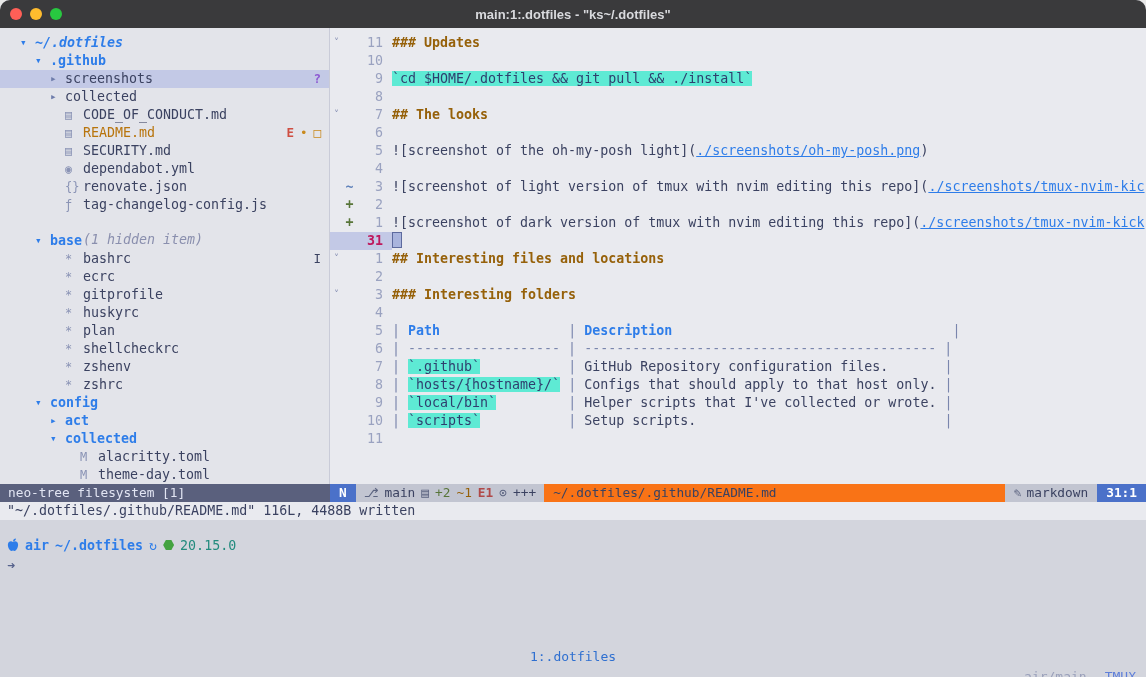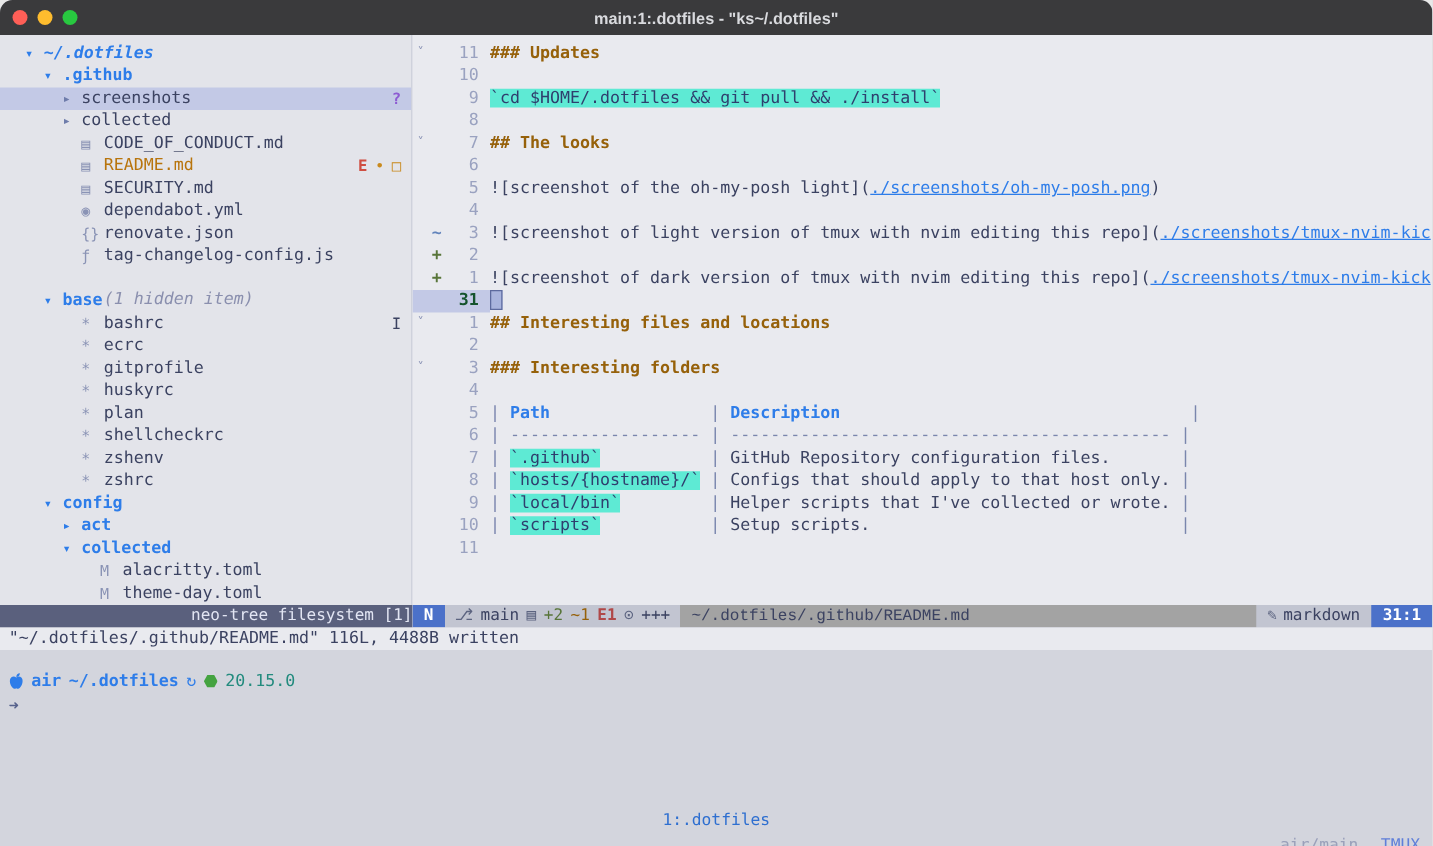--- a/index.html
+++ b/index.html
@@ -42,41 +42,41 @@
   .b-mark{color:#3b4261;}
   
   .ed-row{height:18px;line-height:18px;display:flex;font-size:13.3px;white-space:pre;}
   .ed-gutter{display:flex;flex:0 0 auto;}
   .ed-row.current .ed-gutter{background:#c3c9e6;}
   .ed-fold{width:13px;text-align:center;color:#8a93b5;font-size:10px;display:inline-block;}
   .ed-sign{width:13px;text-align:center;display:inline-block;}
   .s-add{color:#587539;font-weight:bold;}
   .s-change{color:#6183bb;font-weight:bold;}
   .ed-num{width:27px;display:inline-block;text-align:right;color:#9aa2c0;padding-right:9px;}
-  .ed-row.current .ed-num{color:#14532d;font-weight:bold;}
+  .ed-row.current .ed-num{color:#be185d;font-weight:bold;}
   .ed-text{flex:1;color:#3b4261;white-space:pre;overflow:hidden;}
   .ed-cursor{display:inline-block;width:8px;height:14px;background:#a9b4dd;border:1px solid #5d6a9e;vertical-align:-3px;}
   .sg-text{color:#3b4261;}
   .sg-heading{color:#96610a;font-weight:bold;}
   .sg-code{background:#5eead4;color:#2f3f6e;}
   .sg-link{color:#2e7de9;text-decoration:underline;}
   .sg-delim{color:#7a86ad;}
   .sg-th{color:#2e7de9;font-weight:bold;}
   
-  .statusrow{height:18px;display:flex;flex:0 0 auto;font-size:12.8px;line-height:18px;white-space:nowrap;text-align:right;}
+  .statusrow{height:18px;display:flex;flex:0 0 auto;font-size:12.8px;line-height:18px;white-space:nowrap;}
   .nt-status{width:330px;flex:0 0 330px;background:#5a607d;color:#e2e5f3;padding-left:8px;box-sizing:border-box;}
   .lualine{flex:1;display:flex;background:#c2c5d1;color:#3b4261;overflow:hidden;}
   .seg{display:flex;align-items:center;}
   .seg-mode{background:#4b71c9;color:#fff;padding:0 9px;font-weight:bold;}
   .seg-git{padding:0 8px;gap:6px;}
   .seg-git .muted{color:#5c6480;}
   .seg-git .add{color:#587539;}
   .seg-git .chg{color:#96610a;}
   .seg-git .err{color:#b04848;font-weight:bold;}
-  .seg-path{flex:1;background:#a3a3a3;padding:0 9px;overflow:hidden;font-family:Liberation Mono, monospace;}
+  .seg-path{flex:1;background:#f97316;padding:0 9px;overflow:hidden;}
   .seg-ft{padding:0 9px;gap:5px;}
   .seg-ft .muted{color:#5c6480;}
   .seg-pos{background:#4b71c9;color:#fff;padding:0 9px;font-weight:bold;}
   
   .cmdline{height:18px;line-height:18px;background:#e9eaef;color:#3b4261;font-size:13.3px;padding-left:7px;flex:0 0 auto;white-space:pre;}
   
   .shell{flex:1;background:#d3d5dd;display:flex;flex-direction:column;overflow:hidden;}
   .prompt{display:flex;align-items:center;gap:6px;height:18px;margin:16px 0 0 7px;font-size:13.3px;white-space:pre;}
   .p-host,.p-path{color:#2e7de9;font-weight:bold;}
   .p-refresh{color:#2e7de9;}

